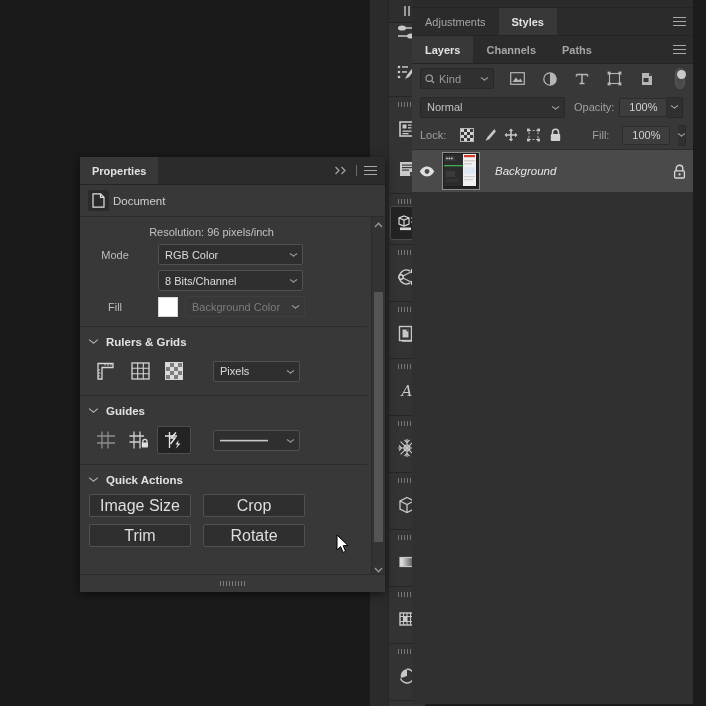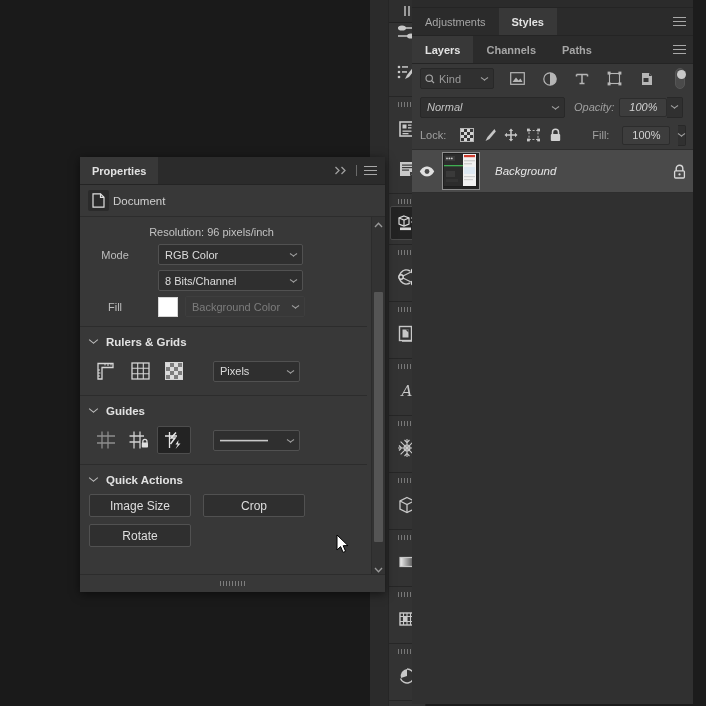--- a/index.html
+++ b/index.html
@@ -119,21 +119,21 @@
   }
   .toggle-pill{
     margin-left:4px;width:11px;height:19px;border-radius:6px;
     background:#4a4a4a;position:relative;cursor:pointer;border:1px solid #565656;
   }
   .toggle-pill::after{
     content:"";position:absolute;left:1px;top:1px;width:9px;height:9px;border-radius:50%;background:#c9c9c9;
   }
 
   .blend-row{
-    height:28px;display:flex;align-items:center;padding:0 8px;font-style:italic;
+    height:28px;display:flex;align-items:center;padding:0 8px;
   }
   .blend-select{
     width:131px;height:19px;background:#303030;border:1px solid #282828;border-radius:2px;
     display:flex;align-items:center;padding:0 6px;position:relative;cursor:pointer;
     font-size:11px;color:#c2c2c2;
   }
   .blend-select .sel-caret{position:absolute;right:5px;top:8px;}
   .lbl{font-size:11px;color:#a0a0a0;}
   .num-field{
     height:17px;min-width:38px;background:#3d3d3d;border:1px solid #2c2c2c;border-radius:2px;
@@ -244,21 +244,21 @@
     width:34px;height:28px;display:flex;align-items:center;justify-content:center;cursor:pointer;
     border-radius:2px;
   }
   .sq-btn.active{background:#232323;border:1px solid #4d4d4d;width:32px;height:26px;}
 
   .qa-grid{padding:1px 0 8px 9px;}
   .qa-row{display:flex;gap:12px;margin-bottom:7px;}
   .qa-btn{
     width:100px;height:21px;background:#2f2f2f;border:1px solid #515151;border-radius:2px;
     display:flex;align-items:center;justify-content:center;
-    font-size:12px;color:#dedede;cursor:pointer;
+    font-size:16px;color:#dedede;cursor:pointer;
   }
 
   
   .props-sb{
     position:absolute;right:0;top:0;width:13px;height:360px;background:#333333;
     border-left:1px solid #2c2c2c;
   }
   .sb-arrow{
     height:15px;display:flex;align-items:center;justify-content:center;cursor:pointer;
   }
@@ -805,20 +805,21 @@
         <div class="section-head">
           <span class="chev"></span>
           <span class="section-title">Quick Actions</span>
         </div>
         <div class="qa-grid">
           <div class="qa-row">
             <div class="qa-btn">Image Size</div>
             <div class="qa-btn">Crop</div>
           </div>
           <div class="qa-row">
+            <div class="qa-btn">Trim</div>
             <div class="qa-btn">Rotate</div>
           </div>
         </div>
 
       </div>
 
       <div class="props-sb">
         <div class="sb-arrow">
           <svg width="9" height="6" viewBox="0 0 9 6">
             <path d="M1 5 L4.5 1.3 L8 5" stroke="#9a9a9a" stroke-width="1.3" fill="none"></path>

